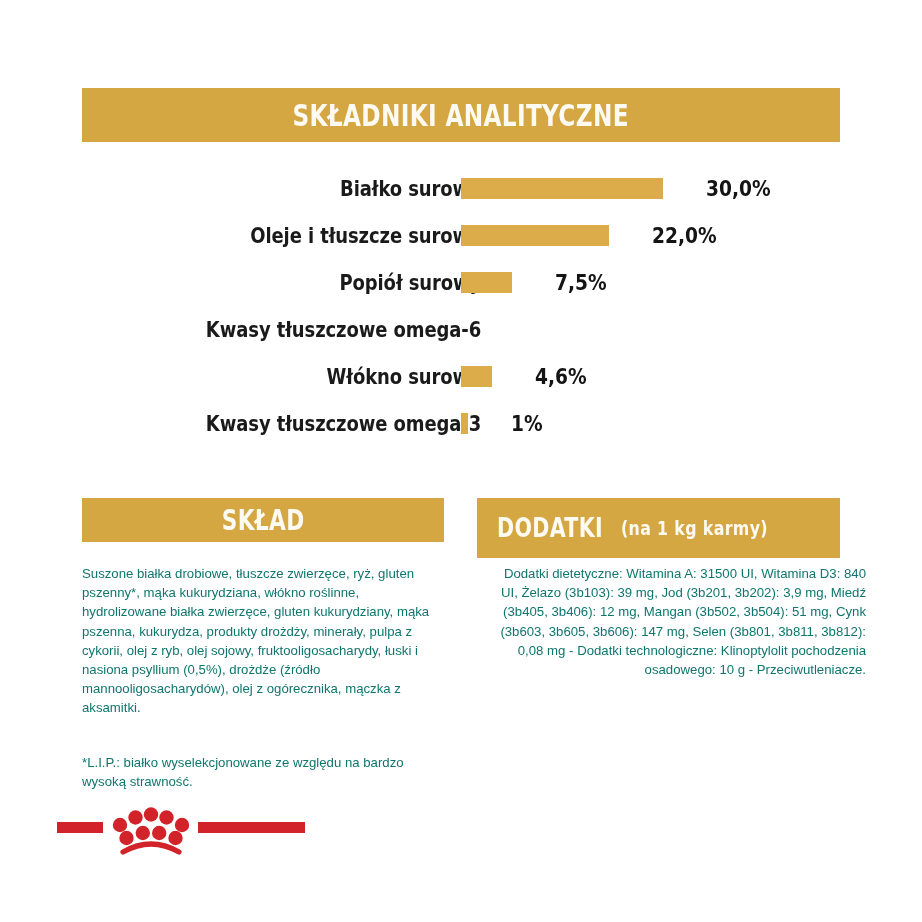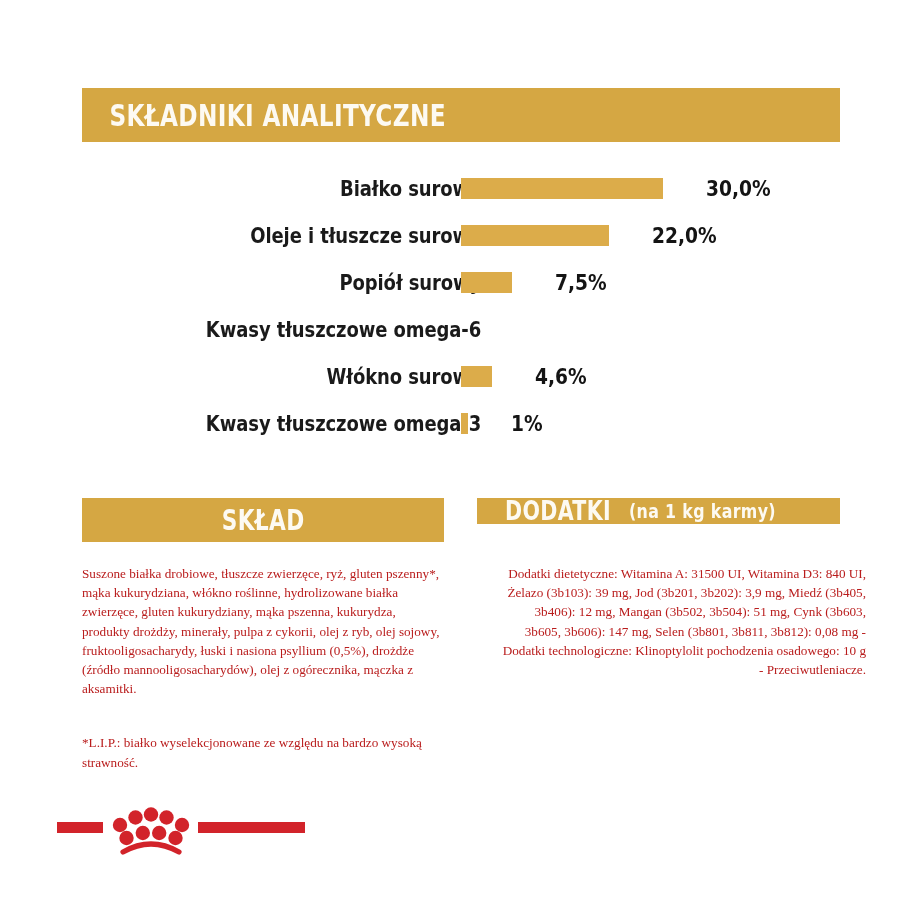--- a/index.html
+++ b/index.html
@@ -40,44 +40,44 @@
     font-family: "Liberation Sans Narrow", "DejaVu Sans Condensed", "Liberation Sans", sans-serif;
     transform: scaleX(0.86);
     transform-origin: center center;
   }
 
   #banner-analytical {
     left: 82px;
     top: 88px;
     width: 758px;
     height: 54px;
-    justify-content: flex-start;
+    justify-content: center;
   }
   #banner-analytical .banner-title {
     font-size: 30px;
   }
 
   #banner-composition {
     left: 82px;
     top: 498px;
     width: 362px;
     height: 44px;
     justify-content: center;
   }
   #banner-composition .banner-title {
     font-size: 28px;
   }
 
   #banner-additives {
     left: 477px;
     top: 498px;
     width: 363px;
-    height: 26px;
+    height: 60px;
     justify-content: flex-start;
-    padding-left: 28px;
+    padding-left: 20px;
   }
   #banner-additives .banner-title {
     font-size: 26px;
     transform: scaleX(0.88);
     transform-origin: left center;
   }
   #banner-additives .sub {
     font-size: 20px;
     font-weight: 700;
     margin-left: 4px;
@@ -134,22 +134,22 @@
     font-family: "Liberation Sans Narrow", "DejaVu Sans Condensed", "Liberation Sans", sans-serif;
     transform: scaleX(0.94);
     transform-origin: left center;
   }
 
   
   .body-col {
     position: absolute;
     font-size: 13.2px;
     line-height: 19.2px;
-    color: #b91c1c;
-    font-family: Liberation Serif, serif;
+    color: #0f766e;
+    font-family: Liberation Sans, sans-serif;
   }
   #col-composition {
     left: 82px;
     top: 564px;
     width: 360px;
   }
   #col-additives {
     left: 498px;
     top: 564px;
     width: 368px;

